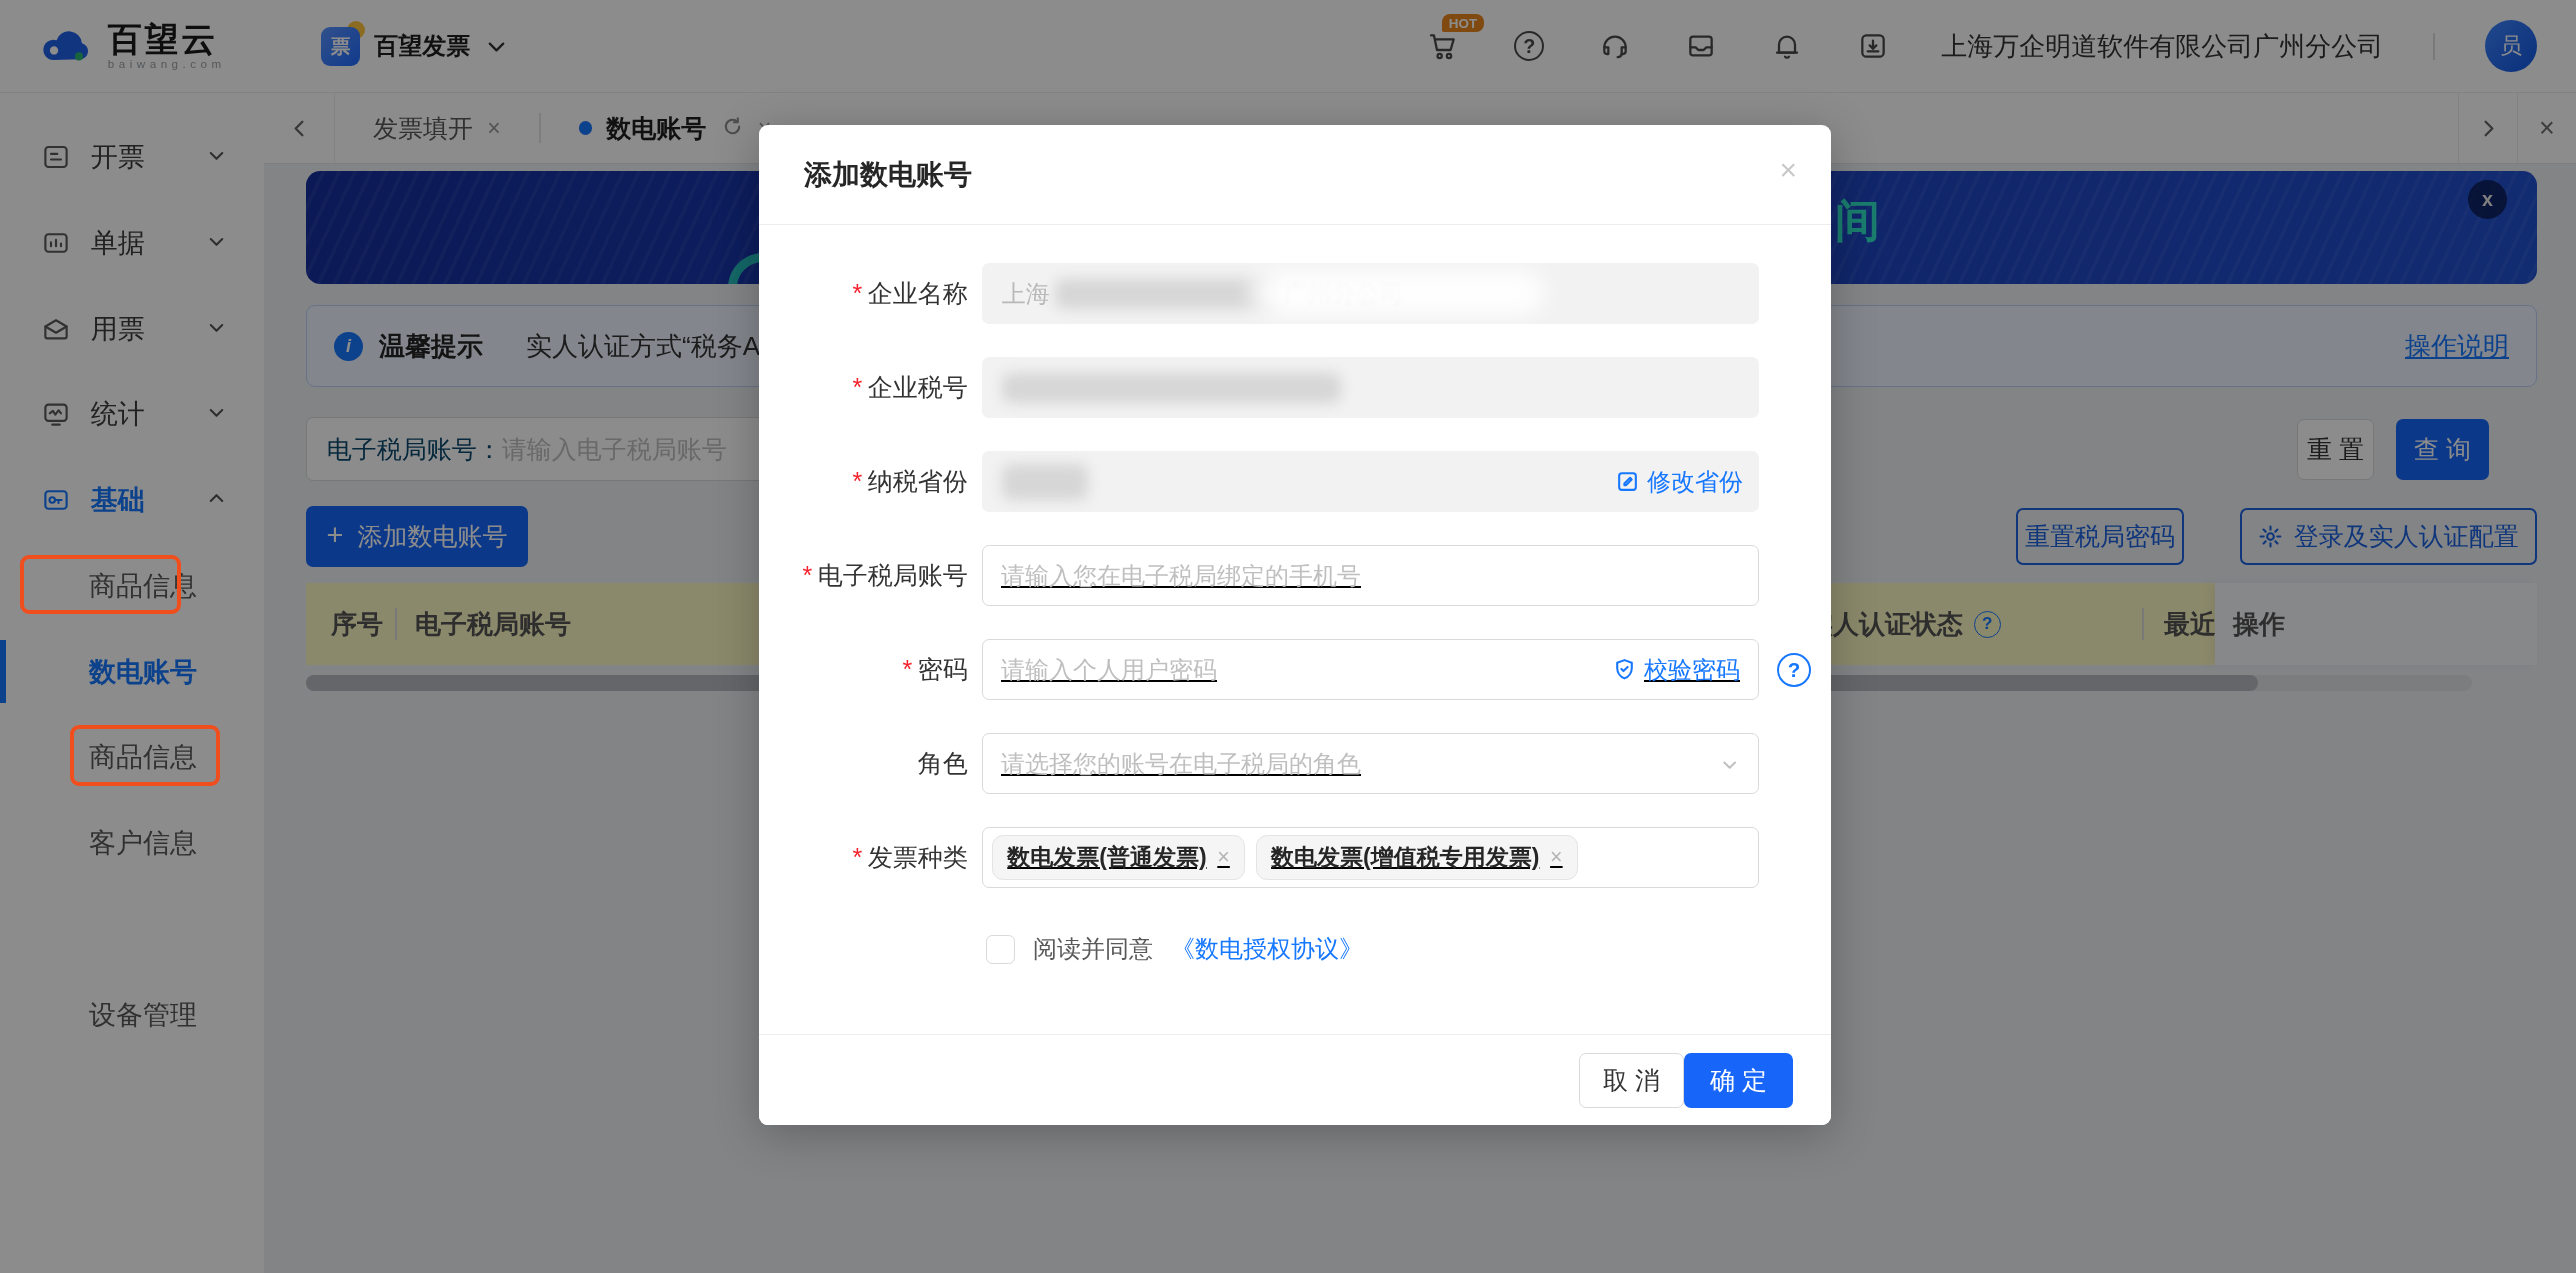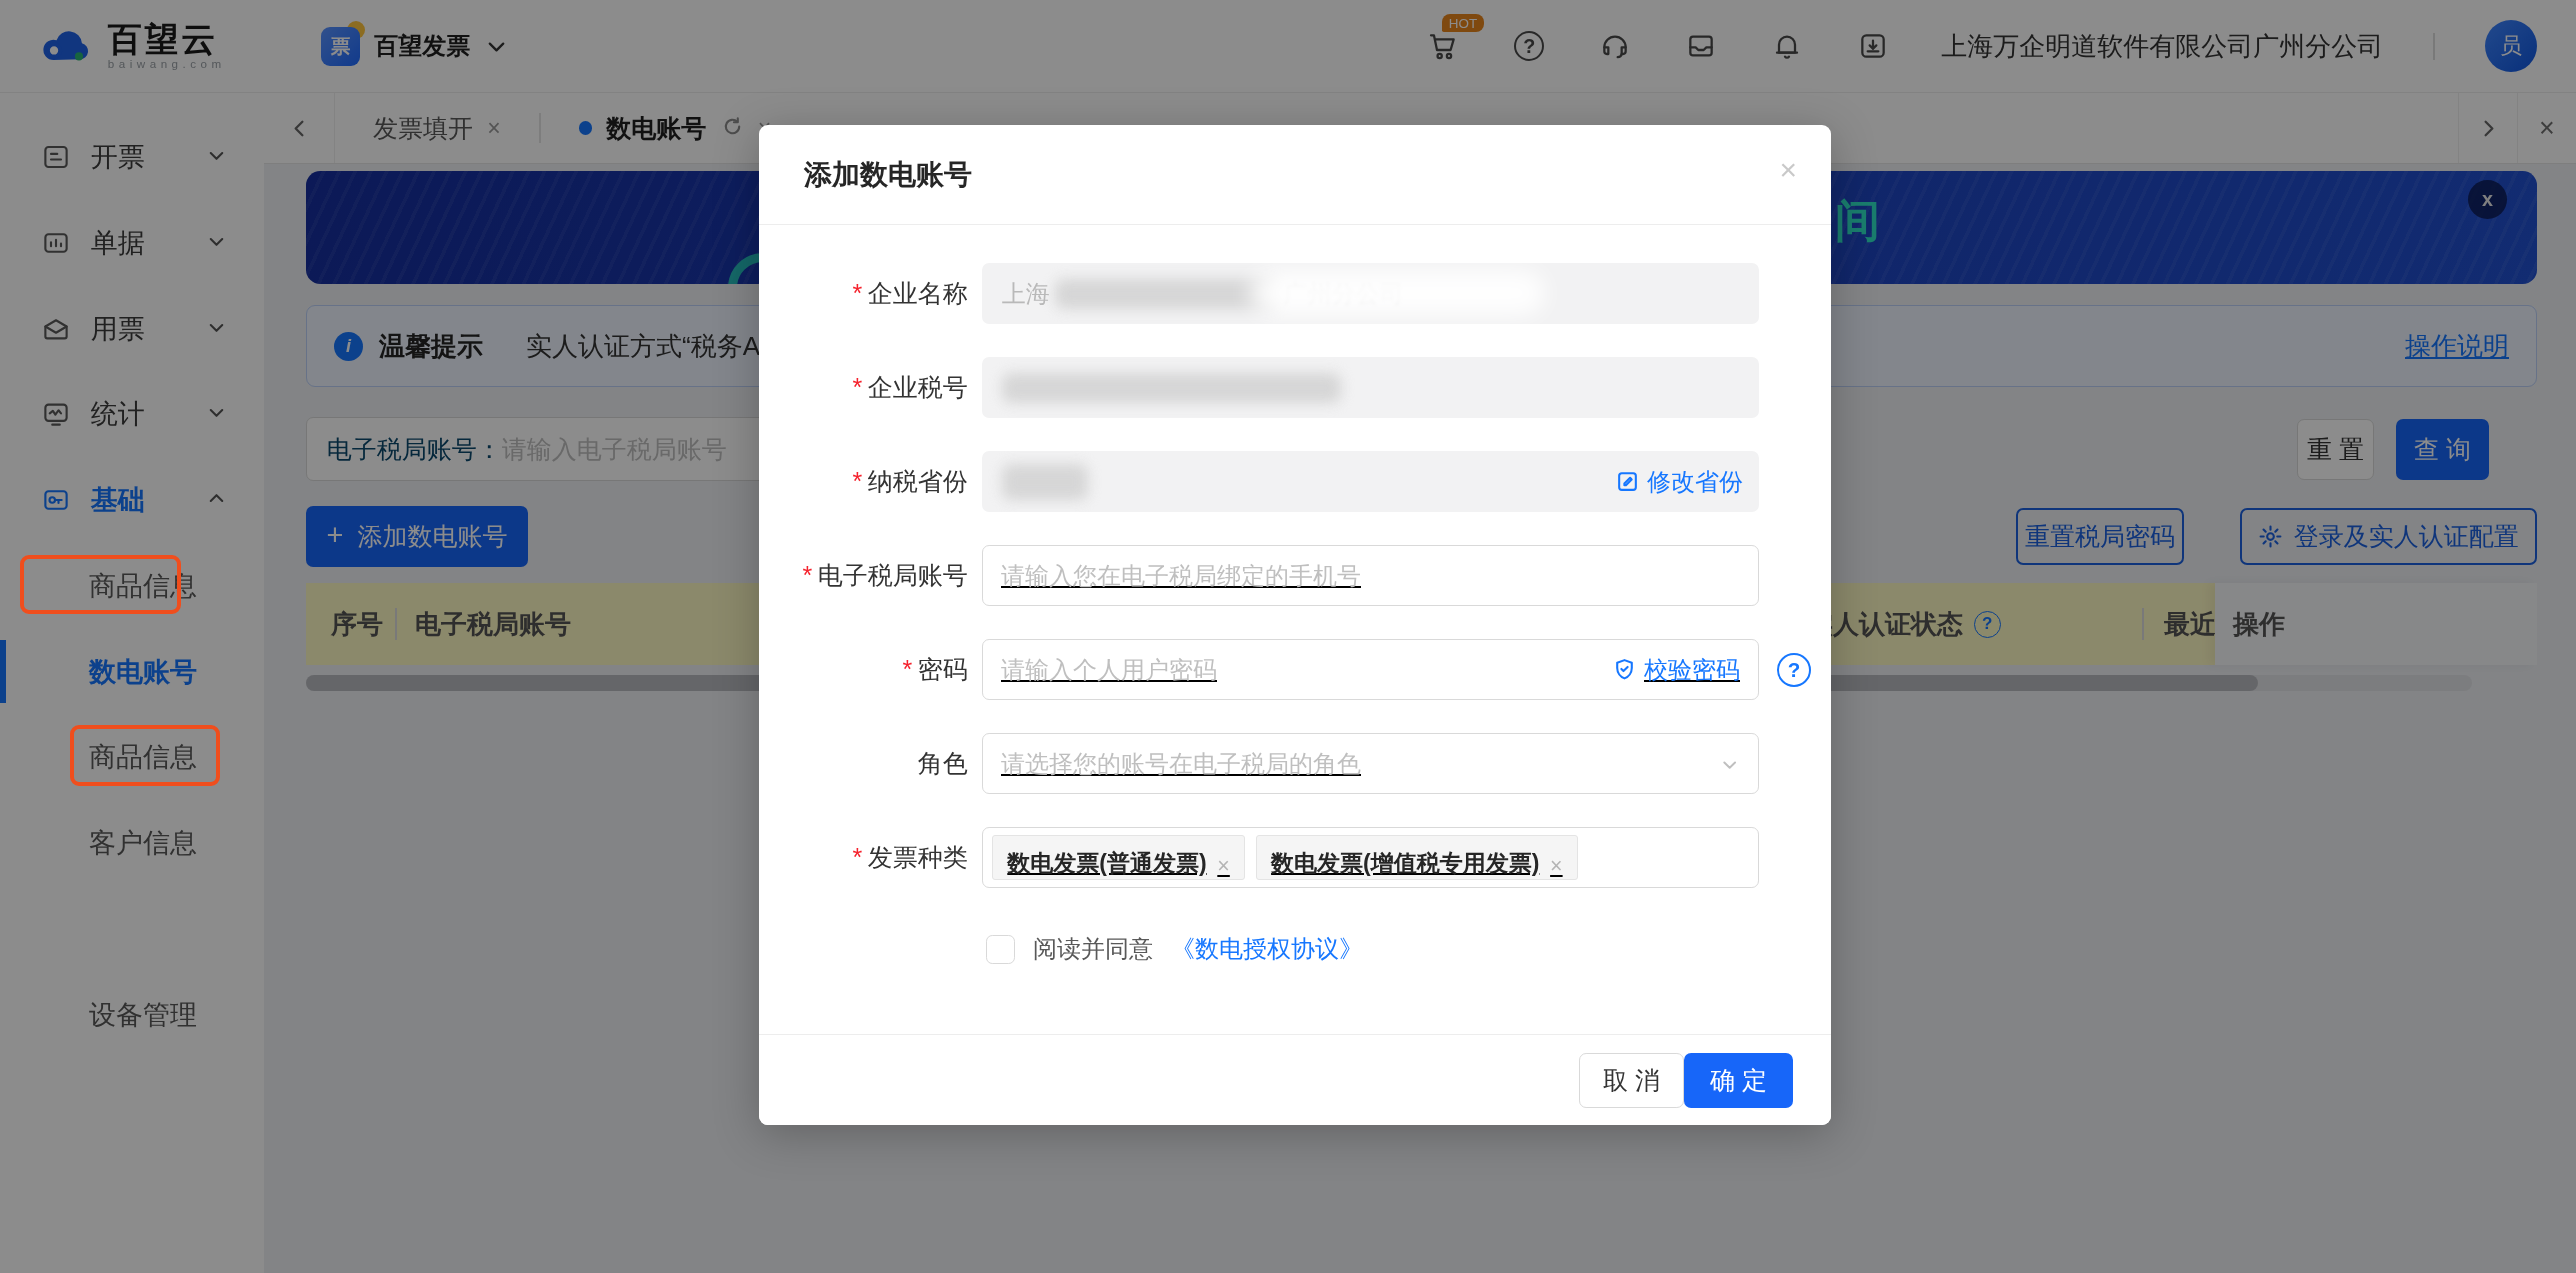--- a/index.html
+++ b/index.html
@@ -16,21 +16,21 @@
   .app-switch { display:flex; align-items:center; gap:14.3px; margin-left:57px; cursor:pointer; }
   .app-ico-wrap { position:relative; width:39px; height:39px; }
   .app-dot { position:absolute; right:-5.4px; top:-5.4px; width:18px; height:18px; border-radius:50%;
              background:#ffc53d; }
   .app-ico { position:absolute; inset:0; border-radius:9px; background:linear-gradient(135deg,#5a93ff,#1f6bff);
              color:#fff; font-size:19.7px; font-weight:700; display:flex; align-items:center; justify-content:center; }
   .app-name { font-size:24px; font-weight:700; color:#1f1f1f; }
   .nav-right { margin-left:auto; display:flex; align-items:center; gap:50px; padding-right:39px; }
   .nico { position:relative; width:36px; height:36px; display:flex; align-items:center; justify-content:center; color:#4a4a4a; cursor:pointer; }
   .nico svg { width:32px; height:32px; stroke:#4a4a4a; fill:none; stroke-width:1.7; stroke-linecap:round; stroke-linejoin:round; }
-  .hot { position:absolute; top:-14.3px; right:-23px; background:#e8851c; color:#fff; font-size:13.4px; font-weight:400;
+  .hot { position:absolute; top:-14.3px; right:-23px; background:#e8851c; color:#fff; font-size:13.4px; font-weight:700;
          border-radius:8px 8px 8px 1.8px; padding:1.8px 7.1px; }
   .q-circle { width:30px; height:30px; border-radius:50%; border:2.1px solid #4a4a4a; color:#4a4a4a;
               font-size:19.7px; font-weight:700; display:flex; align-items:center; justify-content:center; }
   .company { font-size:26px; color:#333; }
   .vdiv { width:1.8px; height:27px; background:#dcdcdc; }
   .avatar { width:52px; height:52px; border-radius:50%; background:linear-gradient(135deg,#3f86ff,#1057e0);
             color:#fff; font-size:22px; display:flex; align-items:center; justify-content:center; cursor:pointer; }
 
   
   .sidebar { position:absolute; left:0; top:93px; width:264px; height:1181px; background:#fff; z-index:2; }
@@ -144,22 +144,22 @@
   .inline-action { position:absolute; right:16px; top:0; height:100%; display:flex; align-items:center; gap:7.1px;
                    color:#1677ff; font-size:24px; cursor:pointer; }
   .inline-action svg { width:25px; height:25px; stroke:#1677ff; fill:none; stroke-width:2; stroke-linecap:round; stroke-linejoin:round; }
   .help-circle { width:34px; height:34px; border-radius:50%; border:2.1px solid #1677ff; color:#1677ff;
                  font-size:20.5px; font-weight:700; display:flex; align-items:center; justify-content:center;
                  margin-left:18px; cursor:pointer; flex:none; }
   .sel-placeholder { font-size:24px; color:#bfbfbf; }
   .sel-chev { position:absolute; right:18px; top:19.7px; }
   .sel-chev svg { width:21.4px; height:21.4px; stroke:#bfbfbf; fill:none; stroke-width:2.2; stroke-linecap:round; stroke-linejoin:round; }
   .tags-wrap { padding:0 9px; gap:10.7px; }
-  .tag { display:flex; align-items:flex-end; gap:10.7px; background:#f5f5f5; border:1.8px solid #e4e4e4;
-         border-radius:3px; height:45px; padding:0 14.3px; font-size:23px; font-weight:600; color:#262626; white-space:nowrap; }
+  .tag { display:flex; align-items:center; gap:10.7px; background:#f5f5f5; border:1.8px solid #e4e4e4;
+         border-radius:11px; height:45px; padding:0 14.3px; font-size:23px; font-weight:600; color:#262626; white-space:nowrap; }
   .tag .tag-x { color:#b4b4b4; font-size:21.4px; font-weight:400; cursor:pointer; }
   .agree-row { display:flex; align-items:center; height:89px; padding-left:227px; gap:18px; }
   .checkbox { width:29px; height:29px; border:1.8px solid #d9d9d9; border-radius:6.3px; background:#fff; cursor:pointer; flex:none; }
   .agree-text { font-size:24px; color:#595959; }
   .agree-link { font-size:24px; color:#1677ff; cursor:pointer; }
   .m-footer { position:absolute; left:0; right:0; bottom:0; height:91px; border-top:1.8px solid #ededed;
               display:flex; align-items:center; justify-content:flex-end; padding-right:38px;
               border-radius:0 0 9px 9px; background:#fff; }
   .btn-cancel { width:105px; height:55px; }
   .btn-confirm { width:109px; height:55px; background:#1766f9; }

